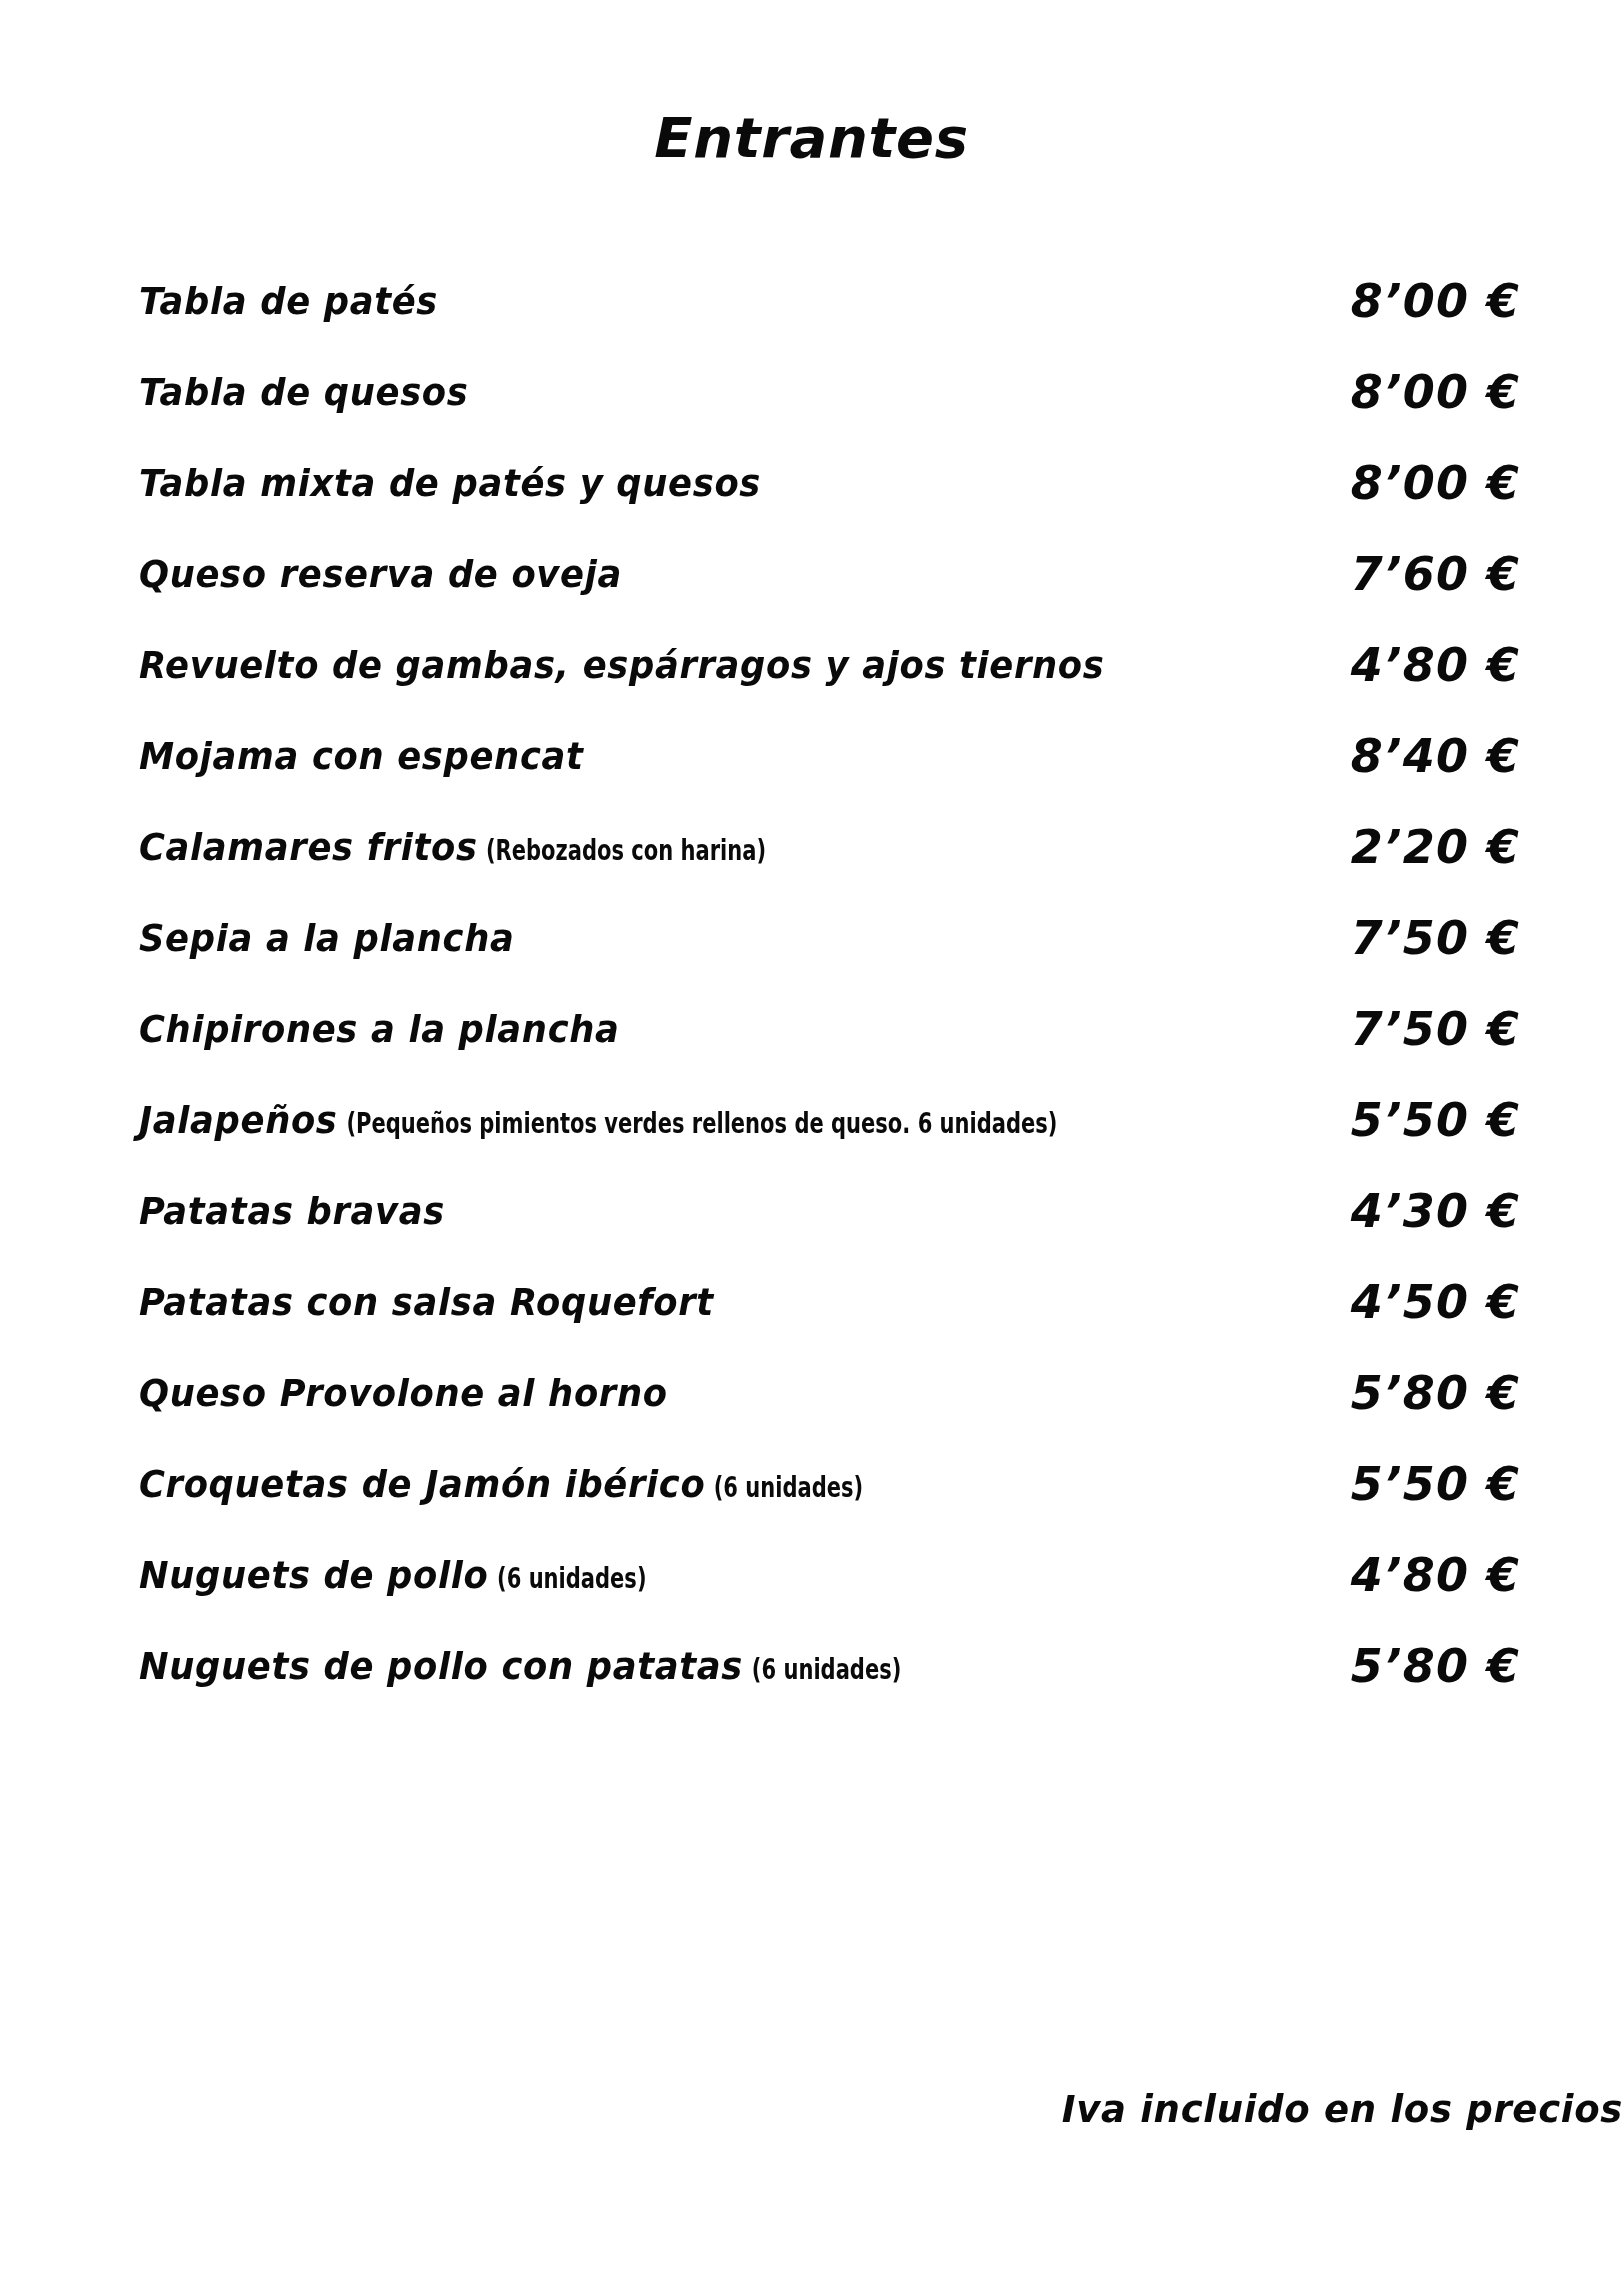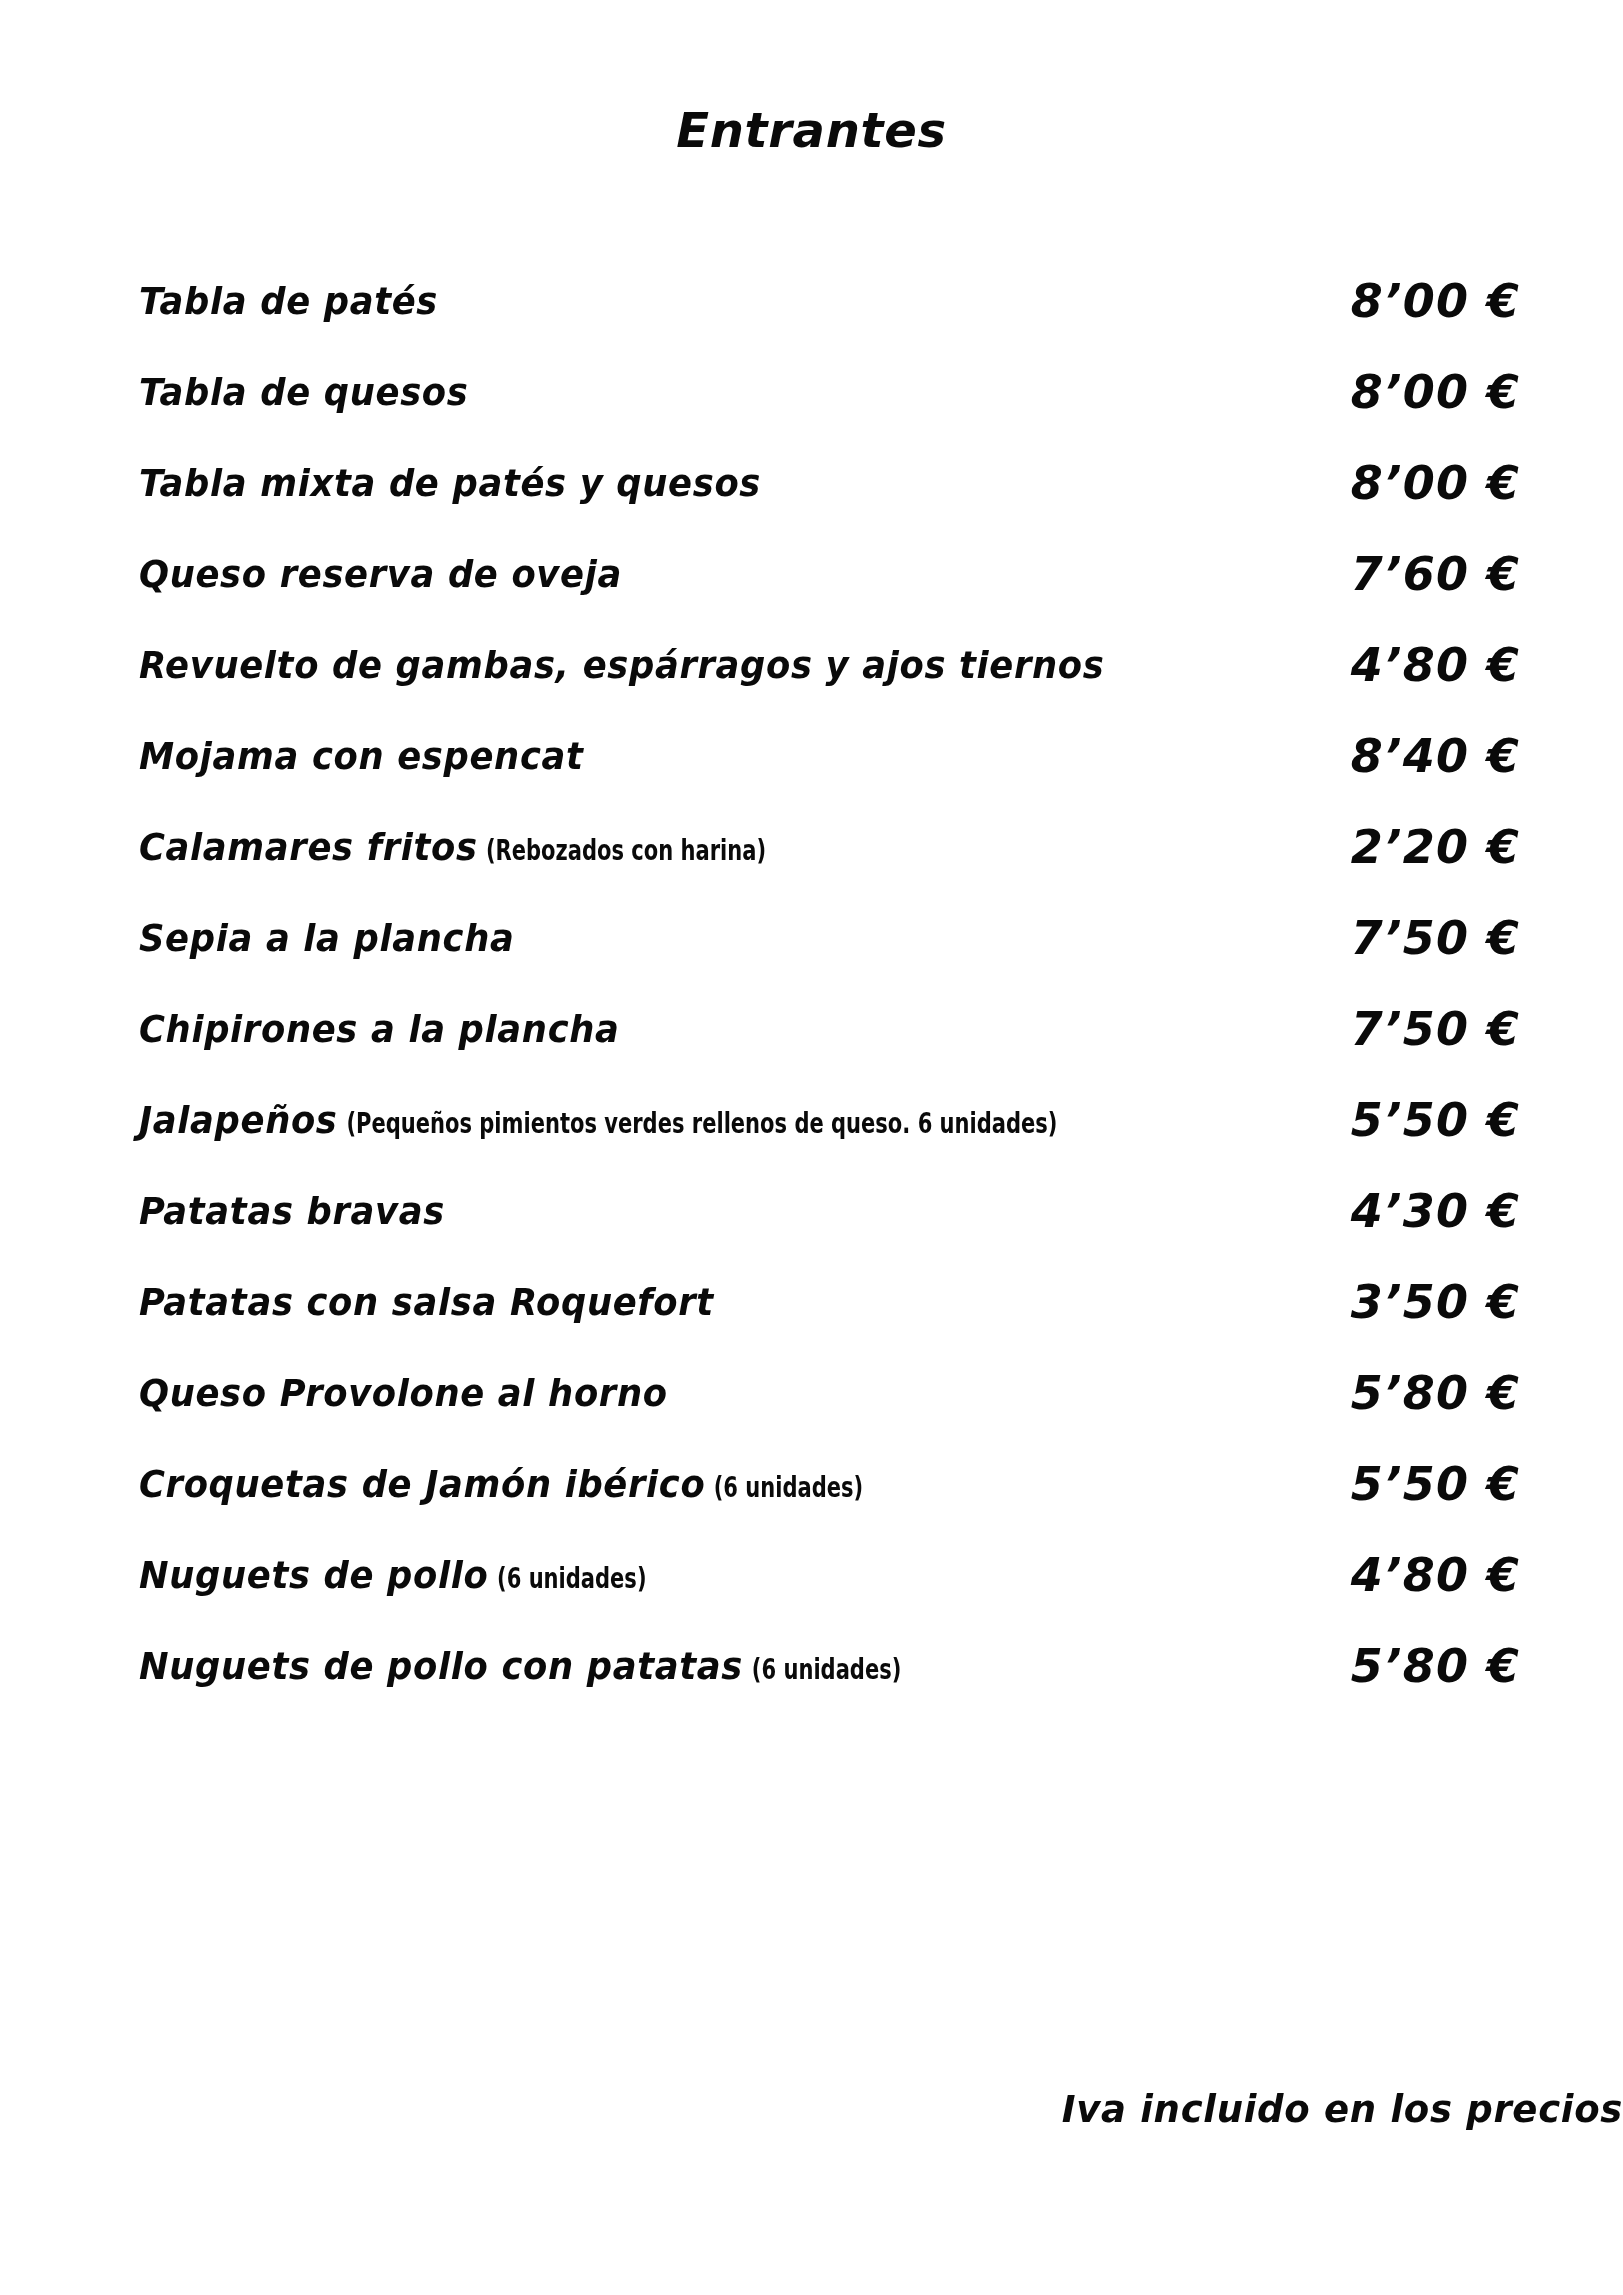--- a/index.html
+++ b/index.html
@@ -1,19 +1,19 @@
 <!DOCTYPE html>
 <html style="font-size:10.5px"><head>
 <meta charset="utf-8">
 <style>
   html, body { margin: 0; padding: 0; background: #ffffff; }
   body { width: 1623px; height: 2295px; position: relative; overflow: hidden;
          font-family: "DejaVu Sans", sans-serif; color: #0a0a0a; }
-  .title { position: absolute; left: 0; width: 1623px; top: 84px; text-align: center;
-           font-size: 48px; font-weight: bold; font-style: italic; line-height: 92px;
+  .title { position: absolute; left: 0; width: 1623px; top: 92px; text-align: center;
+           font-size: 56px; font-weight: bold; font-style: italic; line-height: 92px;
            letter-spacing: 0.7px; }
   .menu { position: absolute; left: 139px; top: 265px; width: 1381px; }
   .row { position: relative; height: 91px; }
   .name { position: absolute; left: 0; top: 0; white-space: nowrap; font-size: 38px;
           font-weight: bold; font-style: italic; line-height: 72px; letter-spacing: 0.7px;
           transform: scaleX(0.93); transform-origin: left center; }
   .note { font-size: 29px; font-weight: bold; font-style: normal; letter-spacing: 0;
           display: inline-block; transform: scaleX(0.78); transform-origin: left center;
           margin-left: 9.2px; }
   .price { position: absolute; right: 0; top: 0; white-space: nowrap; font-size: 46px;
@@ -67,21 +67,21 @@
   <div class="row">
     <span class="name"><span>Jalapeños</span><span class="note">(Pequeños pimientos verdes rellenos de queso. 6 unidades)</span></span>
     <span class="price">5’50 €</span>
   </div>
   <div class="row">
     <span class="name"><span>Patatas bravas</span></span>
     <span class="price">4’30 €</span>
   </div>
   <div class="row">
     <span class="name"><span>Patatas con salsa Roquefort</span></span>
-    <span class="price">3’50 €</span>
+    <span class="price">4’50 €</span>
   </div>
   <div class="row">
     <span class="name"><span>Queso Provolone al horno</span></span>
     <span class="price">5’80 €</span>
   </div>
   <div class="row">
     <span class="name"><span>Croquetas de Jamón ibérico</span><span class="note">(6 unidades)</span></span>
     <span class="price">5’50 €</span>
   </div>
   <div class="row">

